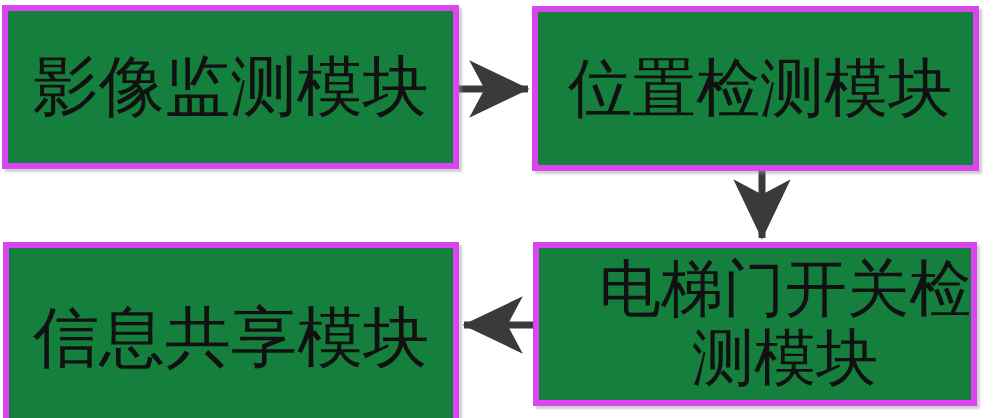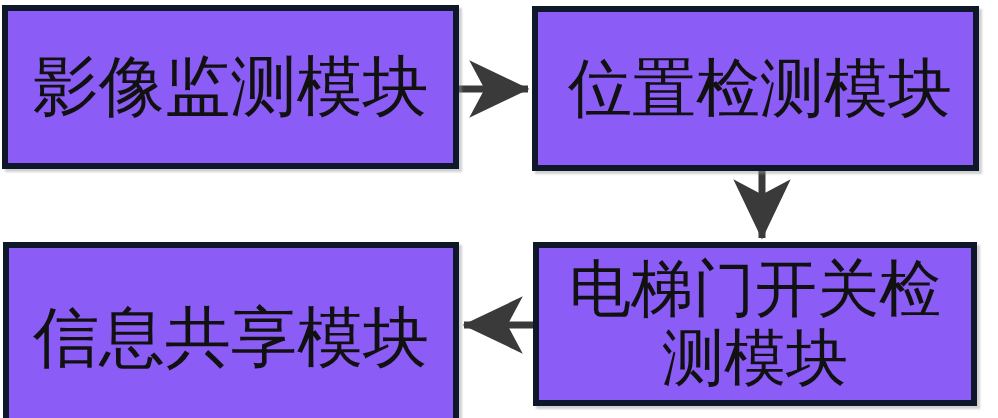--- a/index.html
+++ b/index.html
@@ -14,40 +14,40 @@
   #diagram-canvas {
     position: relative;
     width: 998px;
     height: 418px;
     background: #ffffff;
     overflow: hidden;
   }
   .node-box {
     position: absolute;
     box-sizing: border-box;
-    background: #8b5cf6;
-    border: 6px solid #0f172a;
+    background: #15803d;
+    border: 6px solid #d946ef;
     box-shadow: 3px 3px 2px rgba(150,150,150,0.45);
     display: flex;
     align-items: center;
     justify-content: center;
   }
   .node-label {
     font-family: "Liberation Serif", "DejaVu Serif", serif;
     color: #111111;
     text-align: center;
     line-height: 1.02;
     letter-spacing: 0px;
     white-space: pre-line;
     user-select: none;
   }
   #node-image-monitor   { left: 2px;   top: 5px;   width: 457px; height: 164px; }
   #node-position-detect { left: 532px; top: 6px;   width: 447px; height: 165px; }
   #node-info-share      { left: 3px;   top: 242px; width: 456px; height: 192px; }
-  #node-door-switch     { left: 533px; top: 242px; width: 444px; height: 164px; }
+  #node-door-switch     { left: 533px; top: 242px; width: 444px; height: 164px; justify-content: flex-end; }
 
   #node-image-monitor   .node-label { font-size: 66px; }
   #node-position-detect .node-label { font-size: 64px; margin-left: 9px; }
   #node-info-share      .node-label { font-size: 66px; }
   #node-door-switch     .node-label { font-size: 62px; line-height: 1.12; }
 
   
   .connector-svg {
     position: absolute;
     left: 0;

